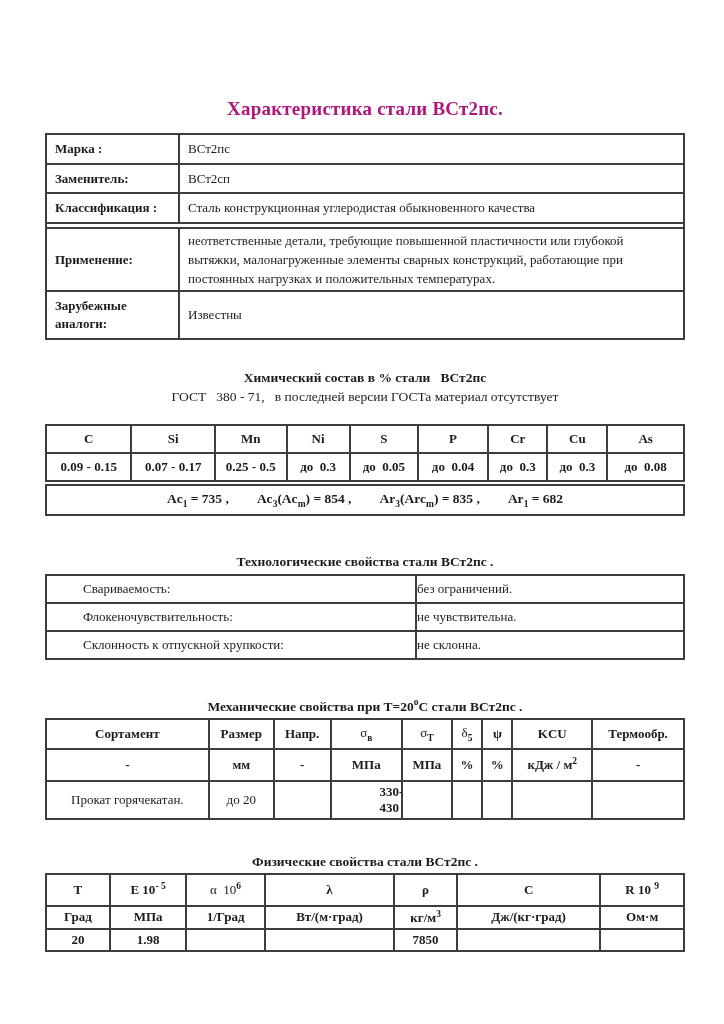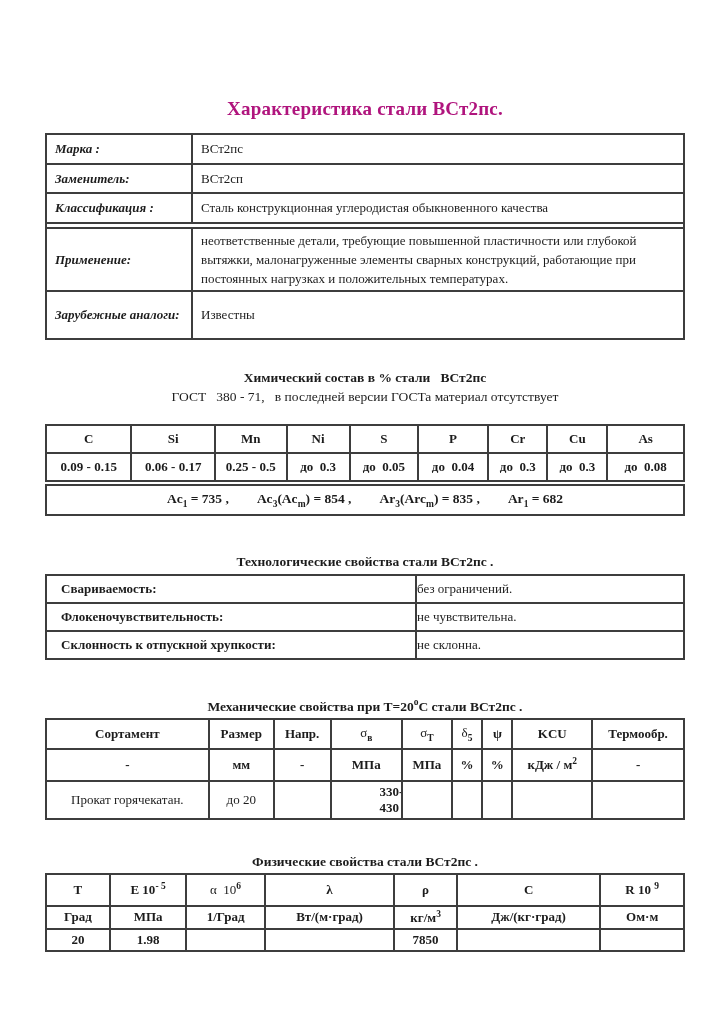--- a/index.html
+++ b/index.html
@@ -22,21 +22,21 @@
   }
   table { border-collapse: collapse; width: 100%; table-layout: fixed; }
   td, th {
     border: 2px solid #3d3d3d;
     padding: 2px 8px;
     font-size: 13px;
     vertical-align: middle;
     overflow: hidden;
   }
   
-  .info td.lbl { width: 146px; font-weight: bold; font-style: italic; }
+  .info td.lbl { width: 133px; font-weight: bold; }
   .info tr.r1 td { height: 30px; }
   .info tr.r2 td { height: 29px; }
   .info tr.r3 td { height: 30px; }
   .info tr.spacer td { height: 5px; padding: 0; }
   .info tr.r4 td { height: 58px; margin-left: 8px; }
   .info tr.r4 td.val { line-height: 19px; }
   .info tr.r5 td { height: 48px; }
   .info tr.r5 td.lbl { line-height: 18px; }
   
   .sec {
@@ -54,21 +54,21 @@
   .crit-box {
     border: 2px solid #3d3d3d;
     height: 32px;
     margin-top: 2px;
     display: flex; align-items: center; justify-content: center;
     font-weight: bold; font-size: 13.5px;
   }
   .crit-entry { margin: 0 14px; white-space: nowrap; }
   
   .tech td { height: 28px; }
-  .tech td.lbl { width: 58%; font-weight: bold; padding-left: 14px; }
+  .tech td.lbl { width: 58%; font-weight: normal; padding-left: 36px; }
   .tech td.val { padding-left: 0; margin-left: 36px; }
   
   .grid th, .grid td { text-align: center; padding: 2px 3px; }
   .grid th { font-weight: bold; }
   .mech tr.hdr th { height: 30px; }
   .mech tr.unit td { height: 32px; font-weight: bold; }
   .mech tr.dat td { height: 26px; }
   .mech td.b { font-weight: bold; padding-left: 48px; }
   .greek { font-weight: normal; }
   .phys tr.hdr th { height: 32px; }
@@ -142,21 +142,21 @@
       <th>Mn</th>
       <th>Ni</th>
       <th>S</th>
       <th>P</th>
       <th>Cr</th>
       <th>Cu</th>
       <th>As</th>
     </tr>
     <tr>
       <td>0.09 - 0.15</td>
-      <td>0.06 - 0.17</td>
+      <td>0.07 - 0.17</td>
       <td>0.25 - 0.5</td>
       <td>до &nbsp;0.3</td>
       <td>до &nbsp;0.05</td>
       <td>до &nbsp;0.04</td>
       <td>до &nbsp;0.3</td>
       <td>до &nbsp;0.3</td>
       <td>до &nbsp;0.08</td>
     </tr>
   </tbody>
     </table>

